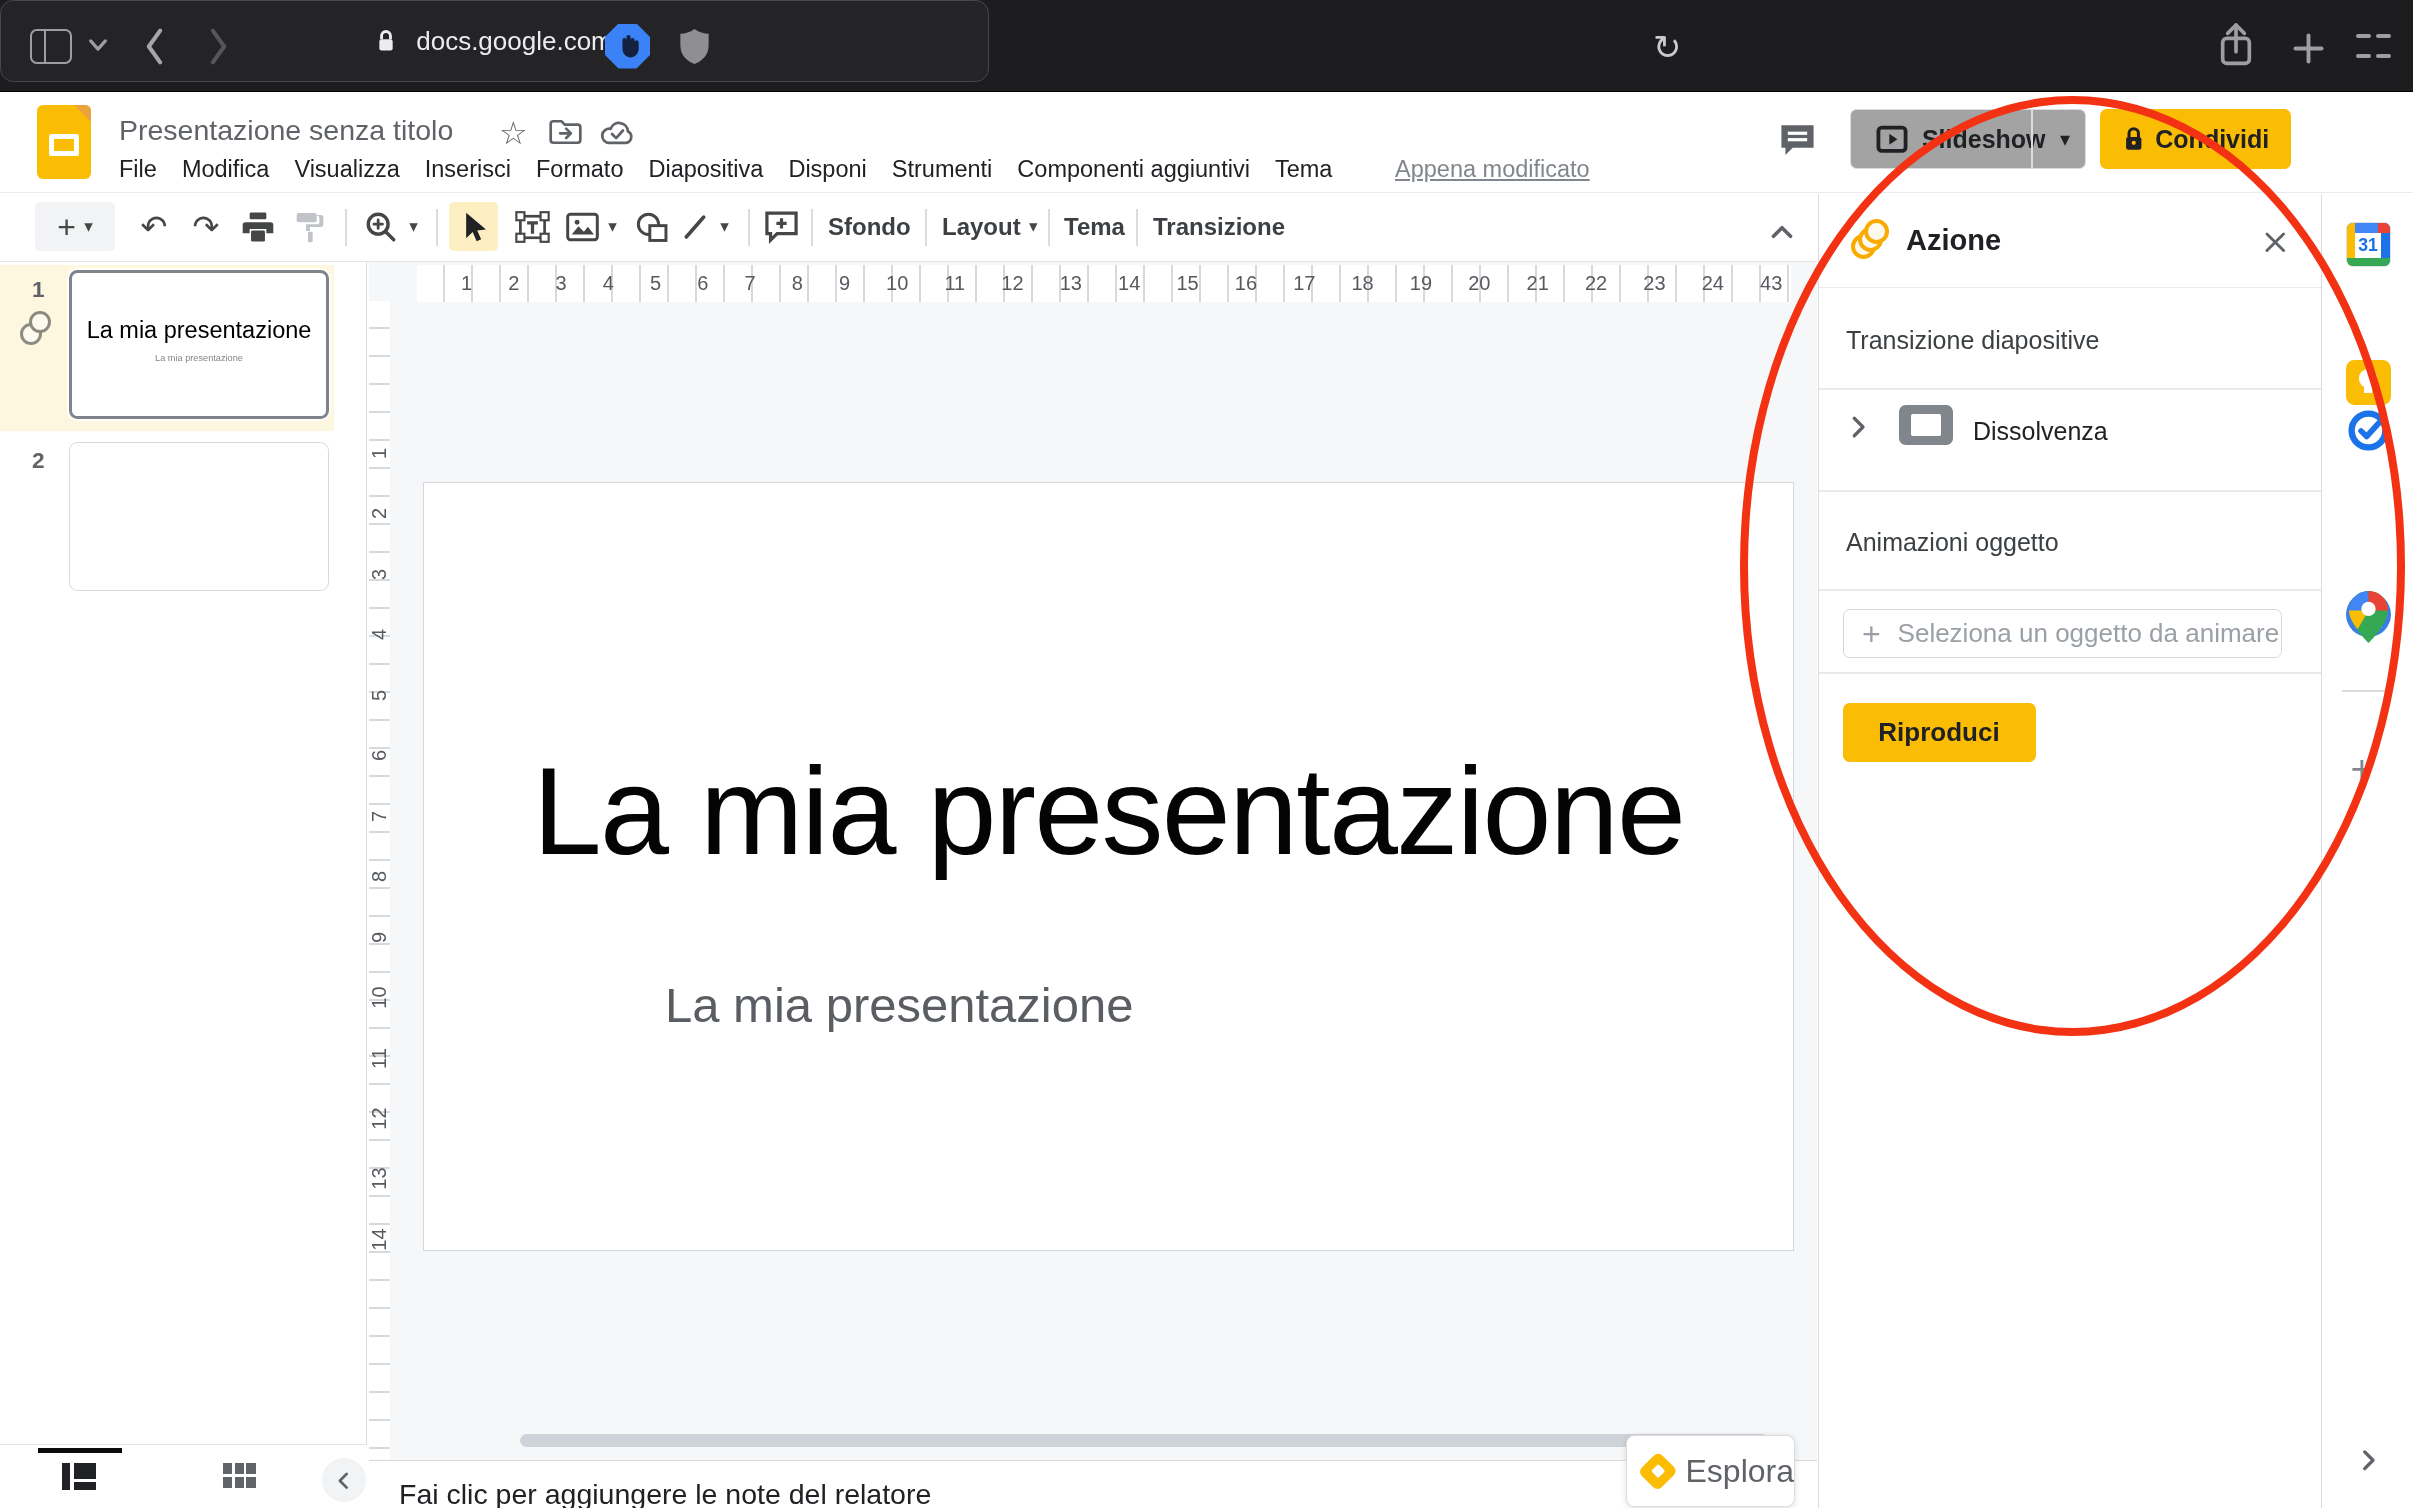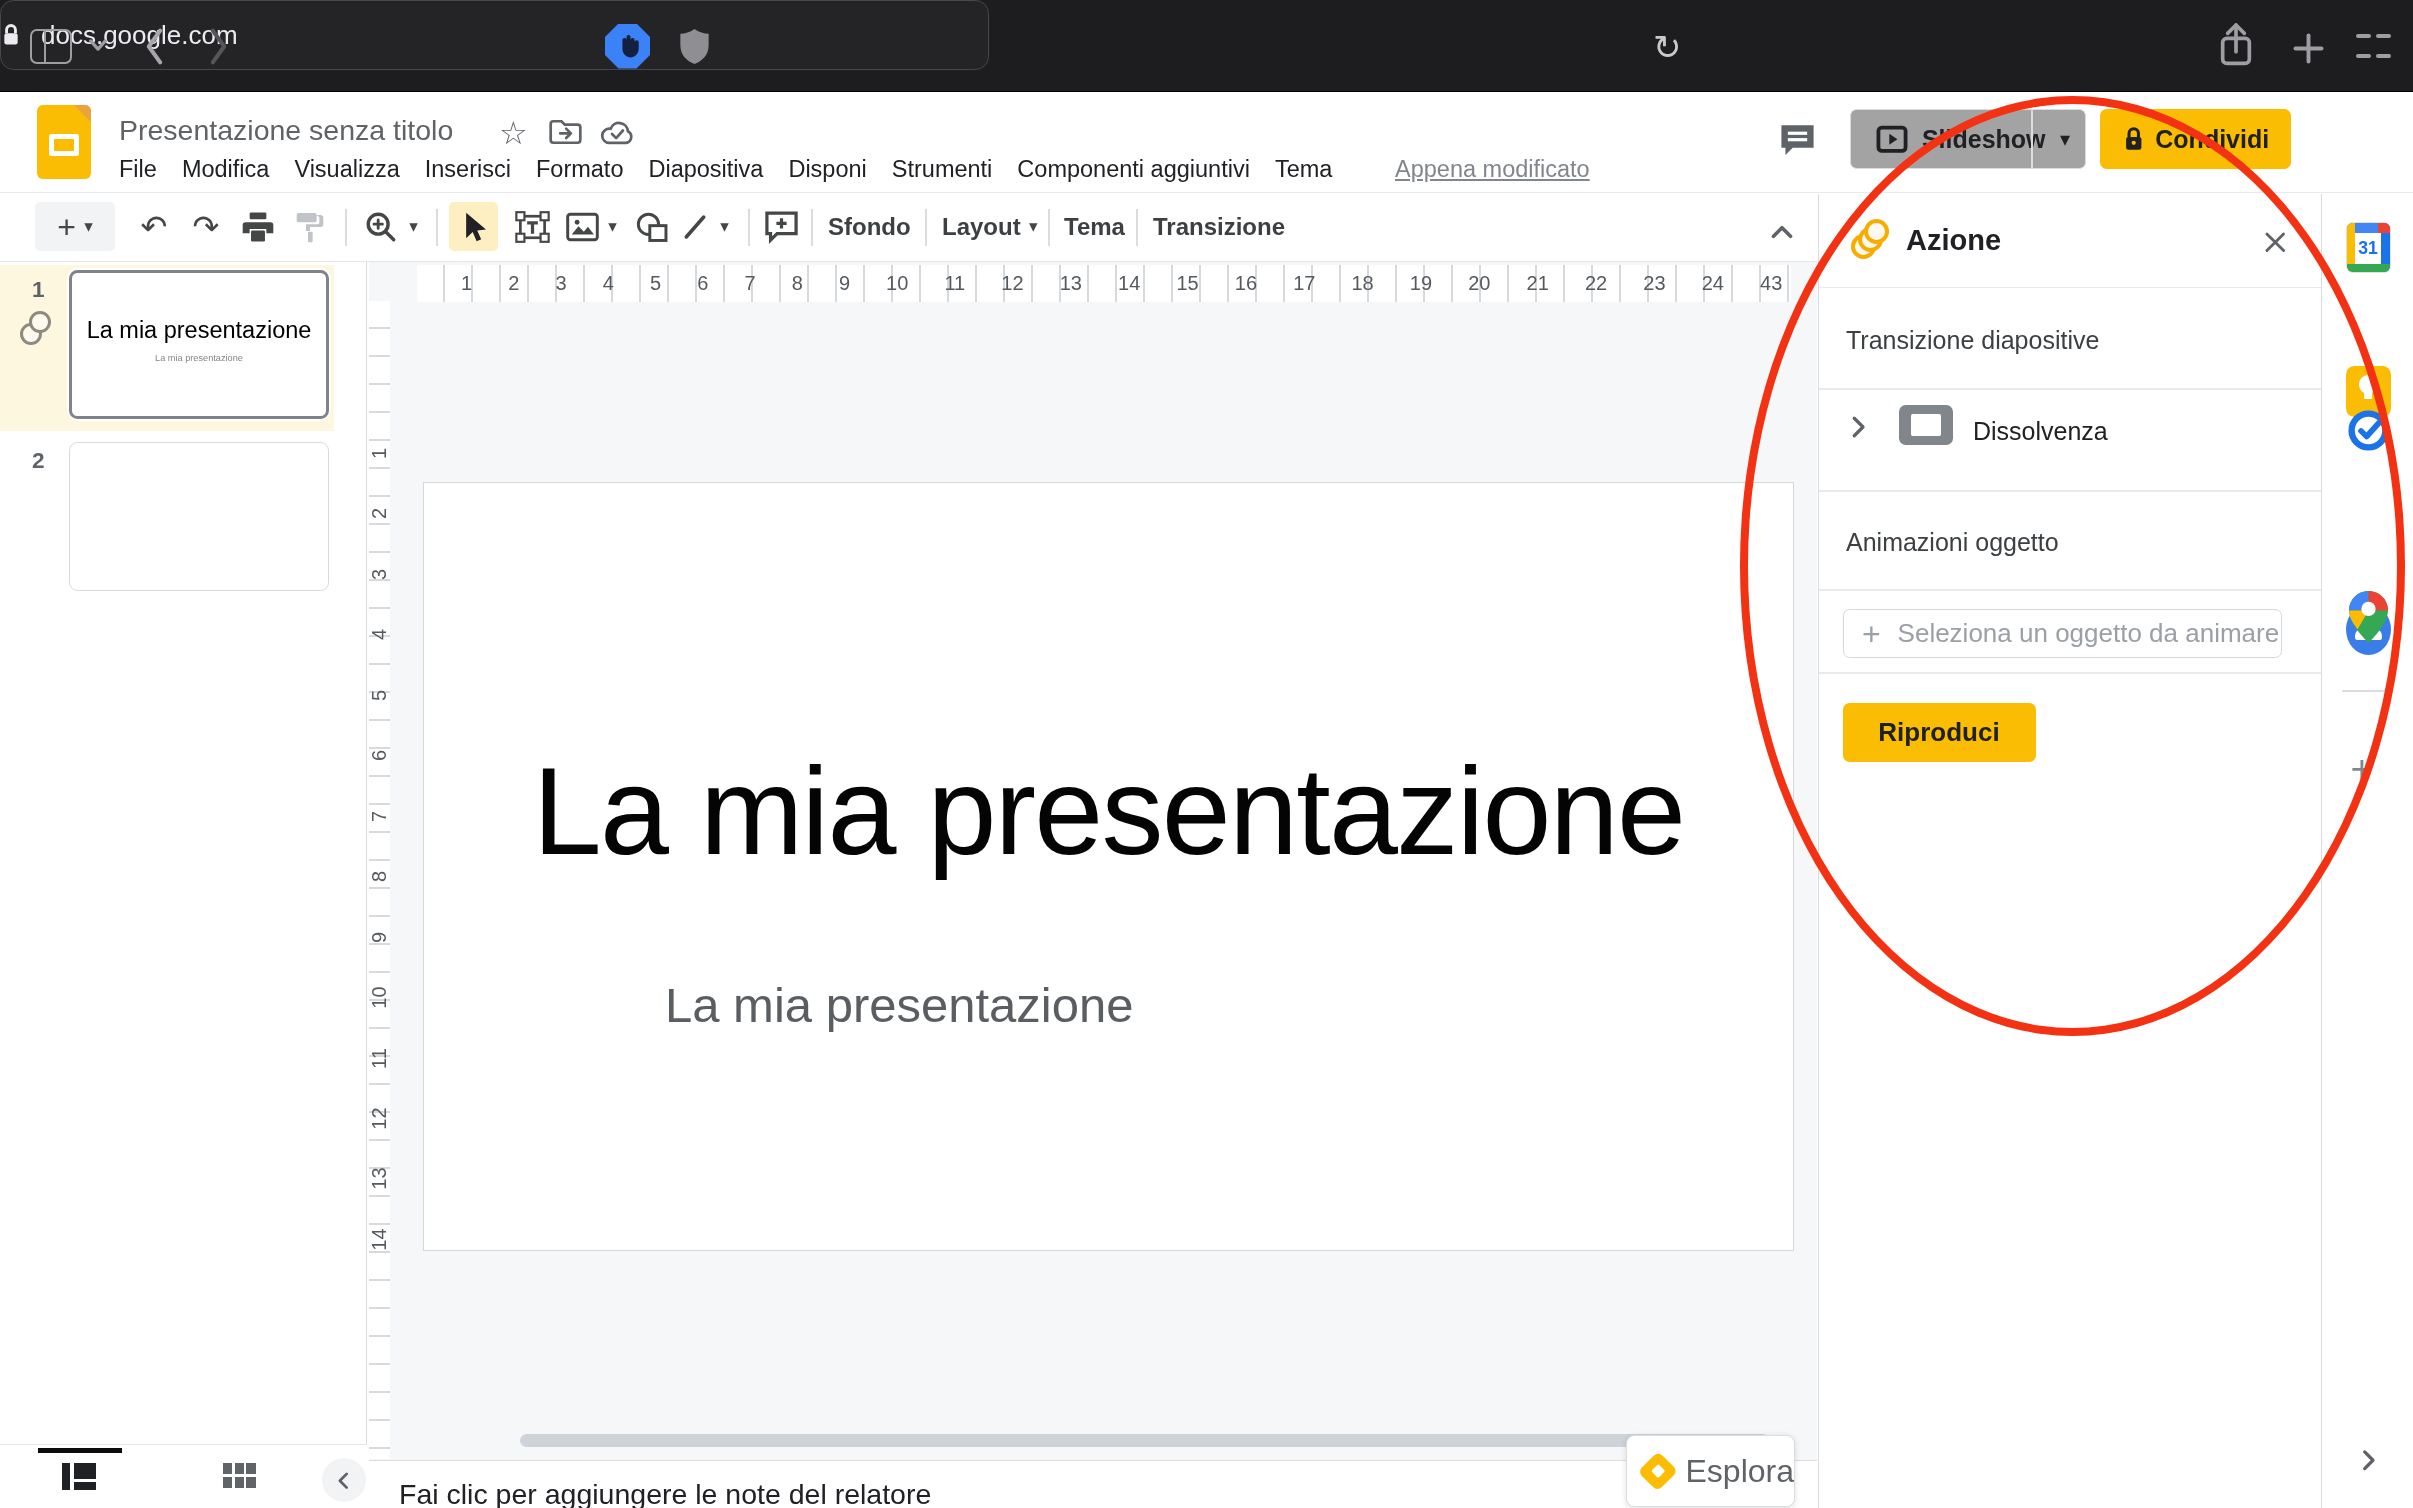--- a/index.html
+++ b/index.html
@@ -6,22 +6,22 @@
   html,body { width:2413px; height:1508px; overflow:hidden;
     font-family:"Liberation Sans","DejaVu Sans",sans-serif; background:#fff; }
   .abs { position:absolute; }
   #stage { position:relative; width:2413px; height:1508px; }
 
   
   #navbar { left:0; top:0; width:2413px; height:92px; background:#1d1d1f; border-bottom:0.8px solid #000; }
   .nav-ic { position:absolute; display:flex; align-items:center; justify-content:center; }
   .sidebar-toggle { left:30px; top:28.5px; width:42px; height:35px; border:2.5px solid #9d9da2; border-radius:6.7px; }
   .sidebar-toggle .bar { position:absolute; left:11.7px; top:0; width:2.5px; height:100%; background:#9d9da2; }
-  .urlbar { left:717px; top:13.4px; width:989px; height:70px; background:#242427; border:1.7px solid #48484b;
-    border-radius:13.4px; display:flex; align-items:center; justify-content:flex-start; gap:20px; color:#ececf0; font-size:26px; }
+  .urlbar { left:717px; top:13.4px; width:989px; height:82px; background:#242427; border:1.7px solid #48484b;
+    border-radius:13.4px; display:flex; align-items:center; justify-content:center; gap:20px; color:#ececf0; font-size:26px; }
   .hand-badge { left:605px; top:23.5px; width:45px; height:45px; background:#3b82f7; display:flex; align-items:center; justify-content:center;
     clip-path:polygon(30% 0,70% 0,100% 30%,100% 70%,70% 100%,30% 100%,0 70%,0 30%); }
 
   
   #appheader { left:0; top:92px; width:2413px; height:101px; background:#fff; border-bottom:1.7px solid #e8eaed; }
   .slides-logo { left:37px; top:13.4px; width:54px; height:74px; background:#FBBC04; border-radius:5.9px; }
   .slides-logo .fold { position:absolute; right:0; top:0; width:0; height:0; border-left:17px solid transparent; border-top:17px solid #e8a33c; border-radius:0 5.9px 0 0; }
   .slides-logo .inner { position:absolute; left:11.7px; top:28.5px; width:30px; height:22px; border:5px solid #fff; border-radius:2.5px; }
   .doc-title { left:119px; top:22px; font-size:28.5px; color:#5f6368; }
   .title-ic { top:22px; color:#5f6368; font-size:32px; }
@@ -103,21 +103,21 @@
   .mp-row-chevron { position:absolute; left:23.5px; top:218px; }
   .mp-row-label { position:absolute; left:154px; top:223px; font-size:25px; color:#202124; }
   .select-chip { position:absolute; left:23.5px; top:415px; width:439px; height:49px; border:1.7px solid #d5d8db; border-radius:6.7px;
     display:flex; align-items:center; gap:17px; padding-left:18.4px; font-size:26px; color:#9aa0a6; }
   .select-chip .pl { font-size:32px; color:#9aa0a6; line-height:1; }
   .btn-play { position:absolute; left:23.5px; top:509px; width:193px; height:59px; background:#FBBC04; border-radius:6.7px;
     display:flex; align-items:center; justify-content:center; font-size:26px; font-weight:bold; color:#202124; }
 
   
   #rail { left:2321px; top:194px; width:92px; height:1315px; background:#fff; border-left:1.7px solid #dadce0; }
-  .rail-ic { position:absolute; left:23.5px; width:45px; height:51px; }
+  .rail-ic { position:absolute; left:23.5px; width:45px; height:45px; }
   .cal { border-radius:6.7px; overflow:hidden; position:relative; background:#fff; border:0.8px solid #e0e0e0; }
   .cal .top { position:absolute; left:0; top:0; width:100%; height:10px; background:#4285F4; }
   .cal .left { position:absolute; left:0; top:0; width:8.4px; height:100%; background:#FBBC04; }
   .cal .right { position:absolute; right:0; top:0; width:8.4px; height:100%; background:#1A73E8; }
   .cal .bottom { position:absolute; left:0; bottom:0; width:100%; height:8.4px; background:#34A853; }
   .cal .corner { position:absolute; right:0; top:0; width:11.7px; height:10px; background:#EA4335; }
   .cal .num { position:absolute; left:8.4px; top:10px; right:8.4px; bottom:8.4px; background:#fff; display:flex; align-items:center; justify-content:center;
     font-size:17.6px; font-weight:bold; color:#1A73E8; }
   .keep { background:#FBBC04; border-radius:8.4px; position:relative; }
   .keep .bulb { position:absolute; left:13.4px; top:9.2px; width:18.4px; height:18.4px; background:#fff; border-radius:50%; }

